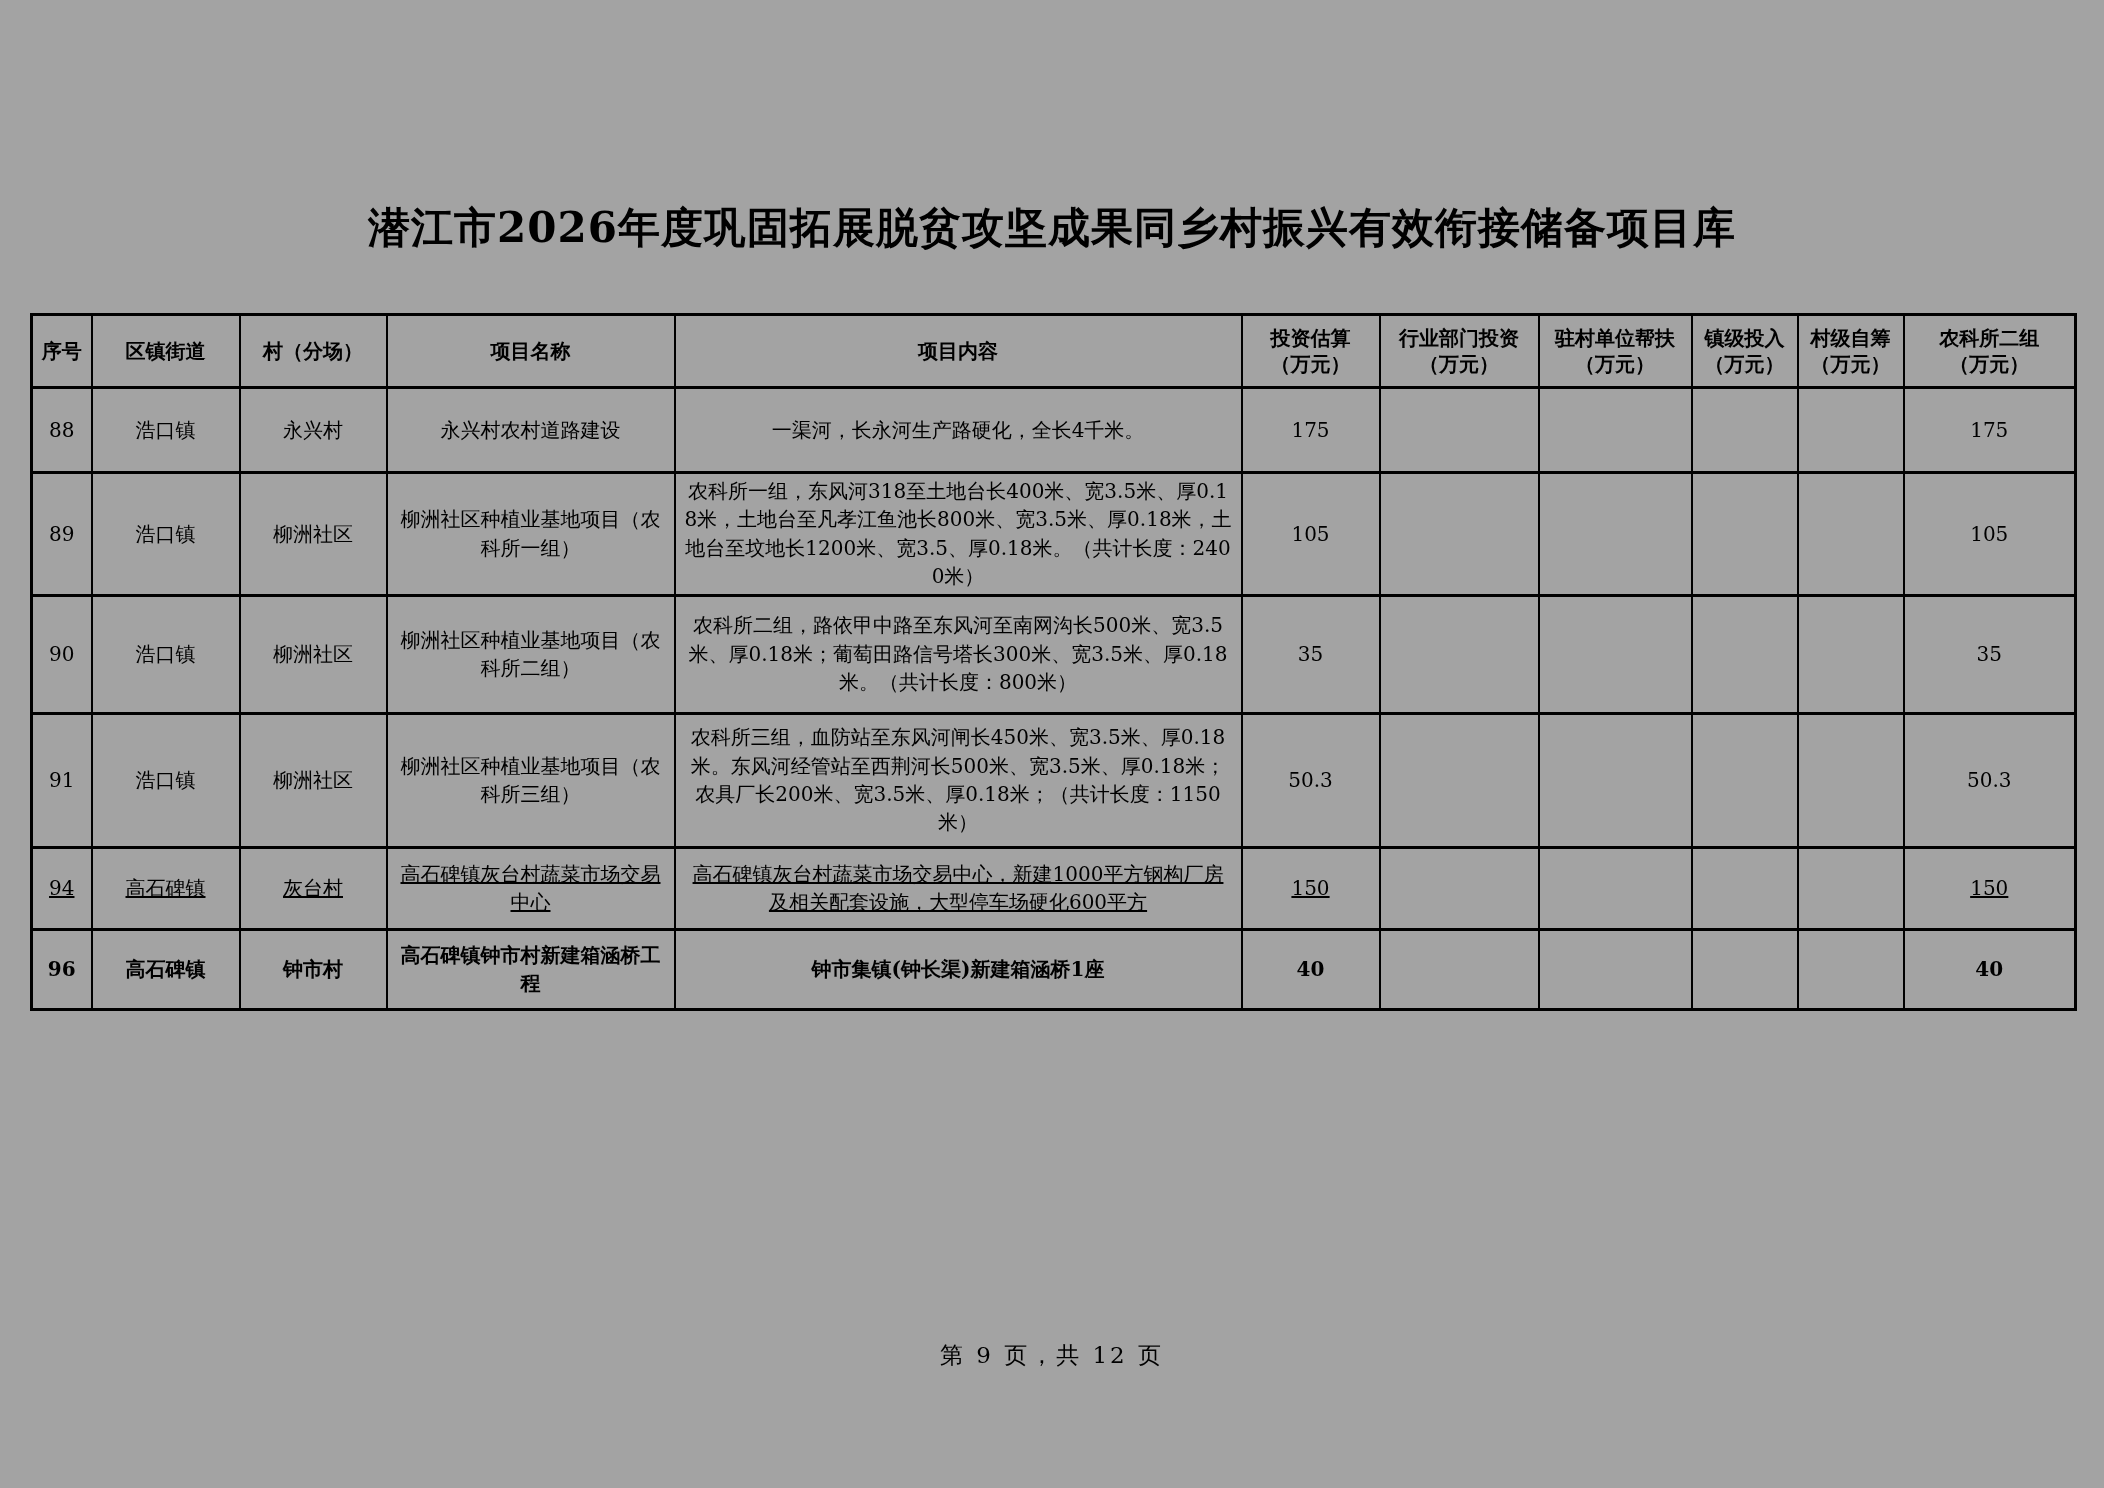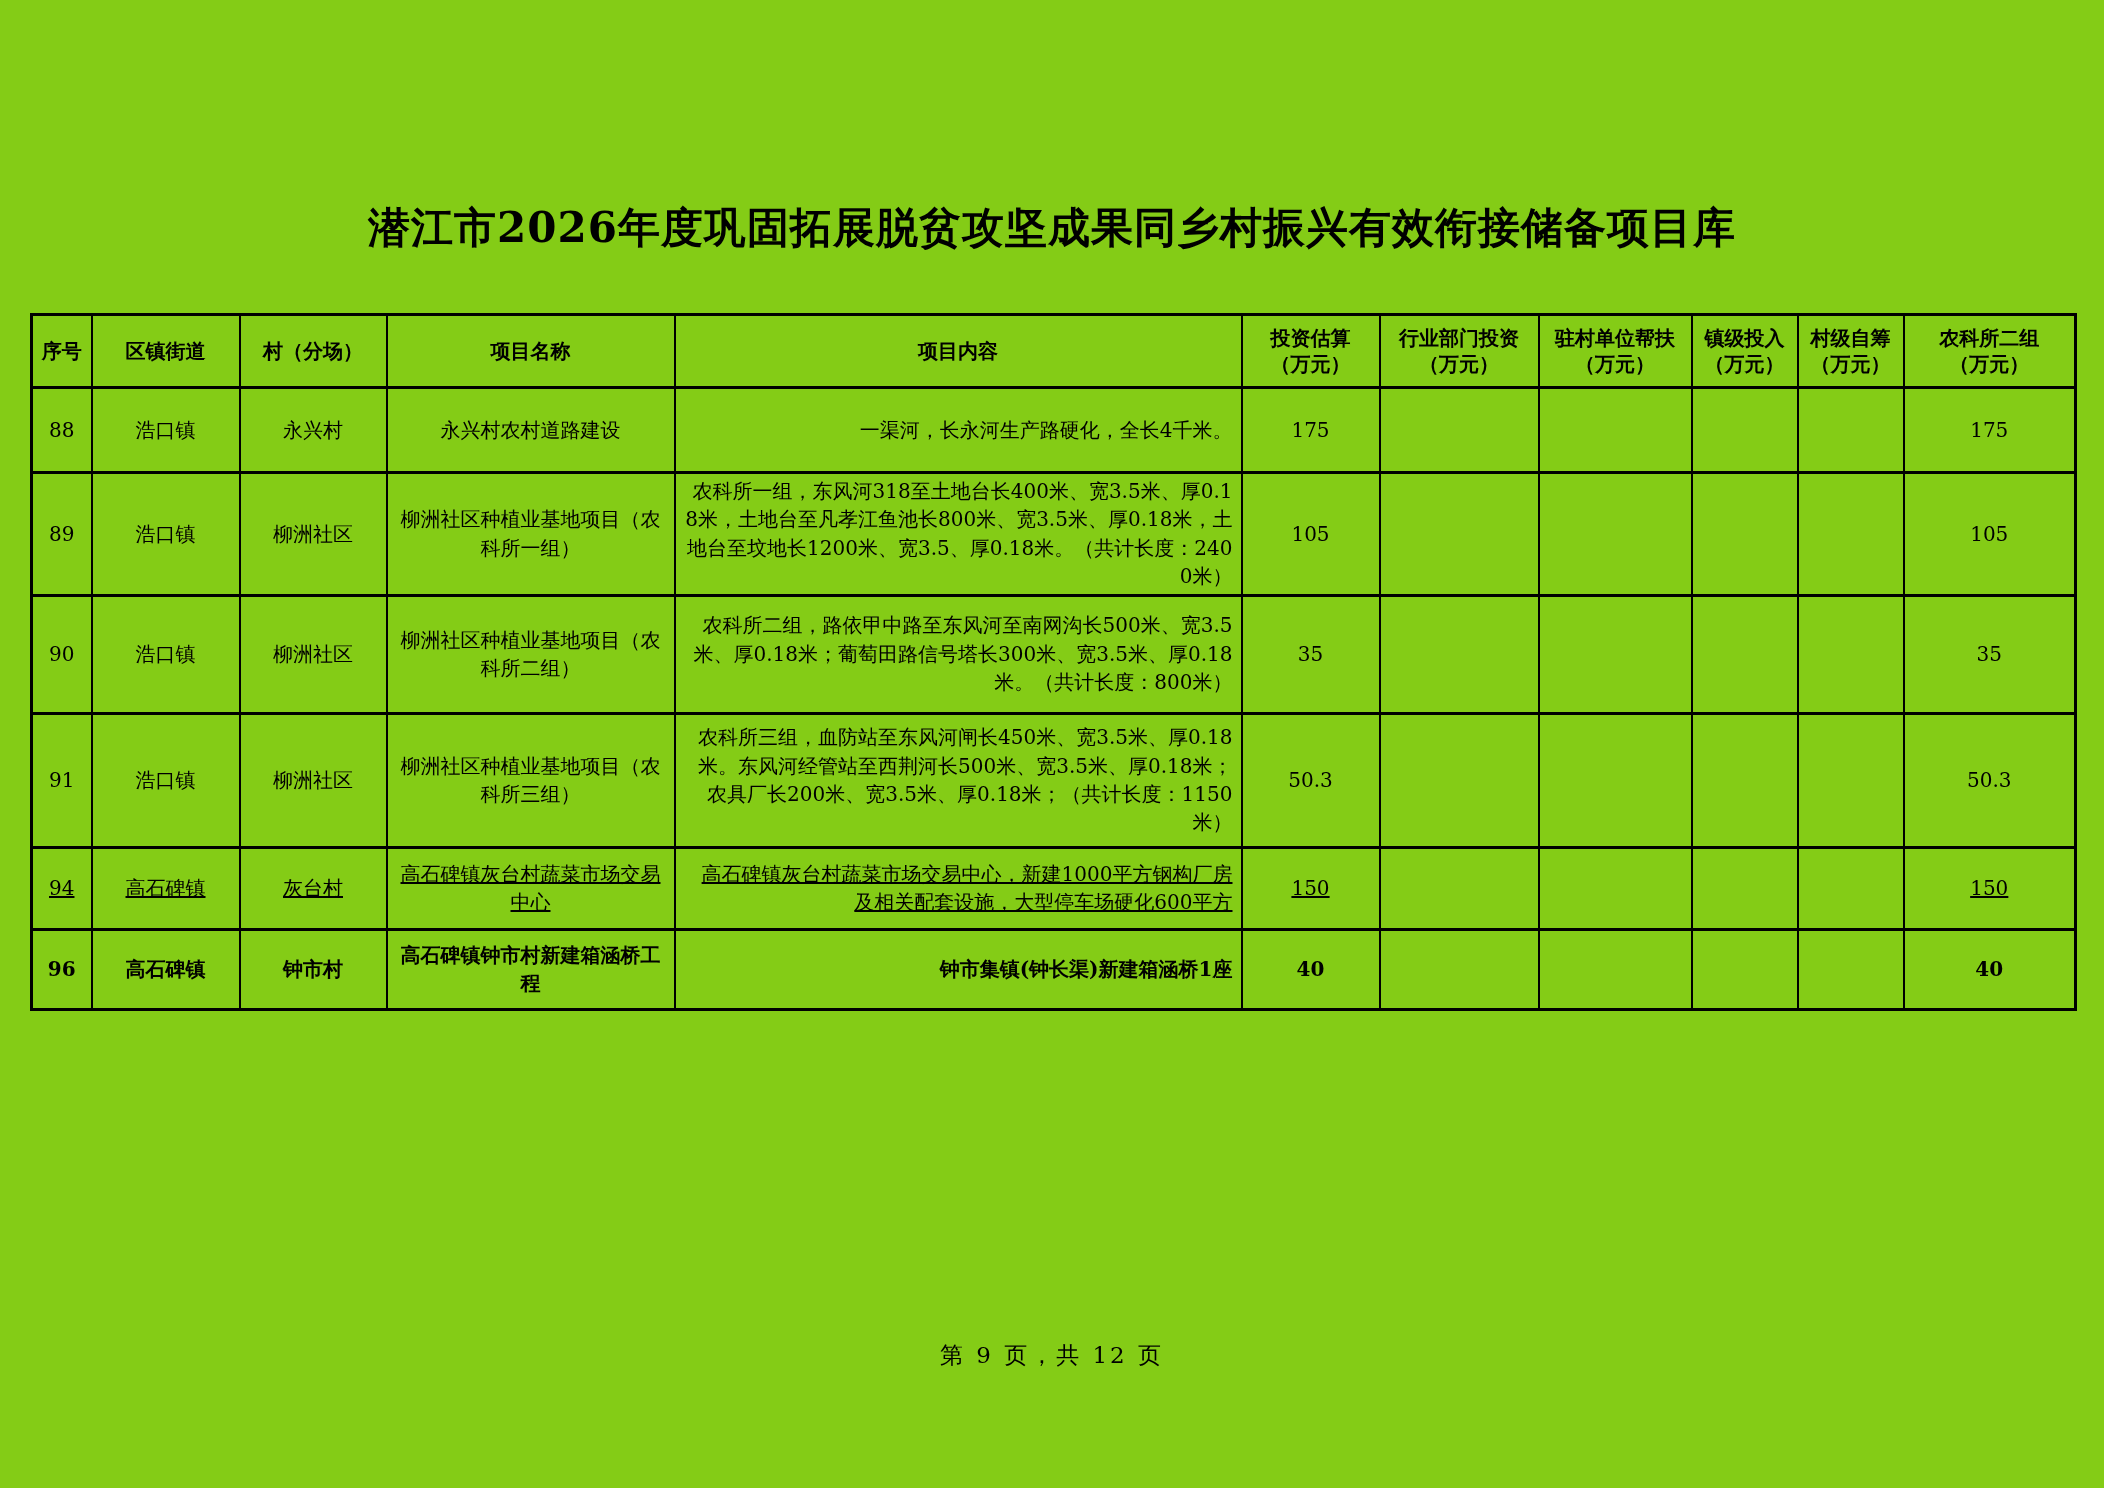--- a/index.html
+++ b/index.html
@@ -4,21 +4,21 @@
 <style>
   html, body {
     margin: 0;
     padding: 0;
     background: #ffffff;
   }
   #page {
     position: relative;
     width: 2104px;
     height: 1488px;
-    background: #84cc16;
+    background: #a3a3a3;
     font-family: "DejaVu Serif", "Liberation Serif", serif;
     color: #000000;
     overflow: hidden;
   }
   #page-title {
     position: absolute;
     top: 200px;
     left: 30px;
     width: 2044px;
     text-align: center;
@@ -51,21 +51,21 @@
     word-break: break-all;
   }
   #projects-table th {
     font-family: "DejaVu Sans", "Liberation Sans", sans-serif;
     font-weight: bold;
     font-size: 20px;
     line-height: 1.3;
     padding: 2px 2px;
   }
   #projects-table td.left {
-    text-align: right;
+    text-align: center;
     padding-left: 8px;
     padding-right: 8px;
   }
   #projects-table td {
     font-family: "DejaVu Serif", "Liberation Serif", serif;
   }
   #page-footer {
     position: absolute;
     top: 1340px;
     left: 0;

